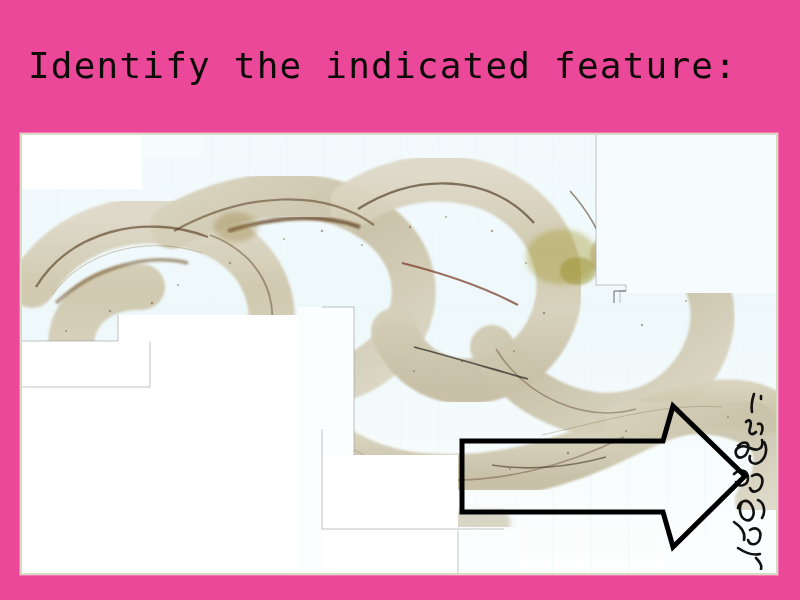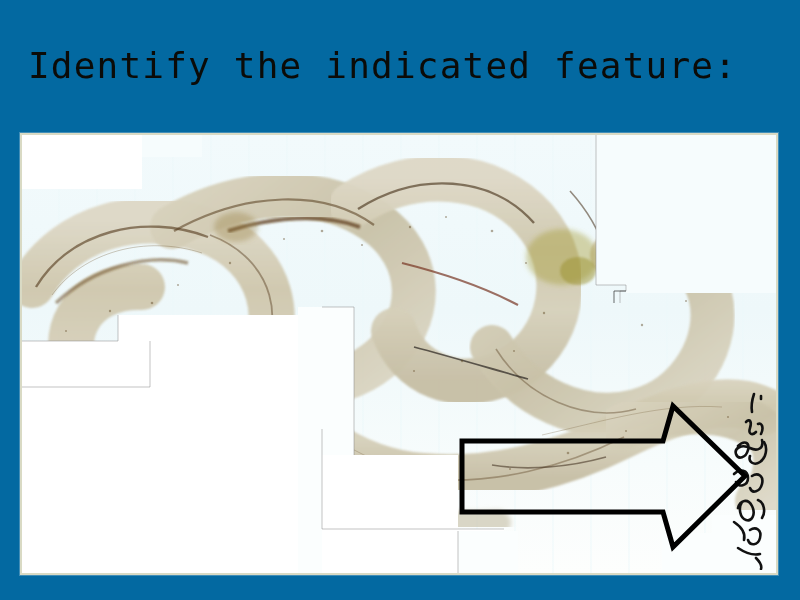--- a/index.html
+++ b/index.html
@@ -97,21 +97,21 @@
     position: absolute;
     right: 2px;
     top: 255px;
     width: 46px;
     height: 180px;
   }
 </style>
 </head>
 <body>
 
-<div id="slide" style="background: #0369a1;">
+<div id="slide" style="background: #ec4899;">
 
   <div id="slide-title">Identify the indicated feature:</div>
 
   <div id="figure-frame" style="background: rgb(217, 218, 196);">
     <div id="micrograph" style="background: rgb(244, 251, 252);">
 
       <div class="wash"></div>
       <div class="stitch-cols"></div>
 
       <svg viewBox="0 0 754 438" preserveAspectRatio="none" style="position:absolute;inset:0;width:100%;height:100%">

